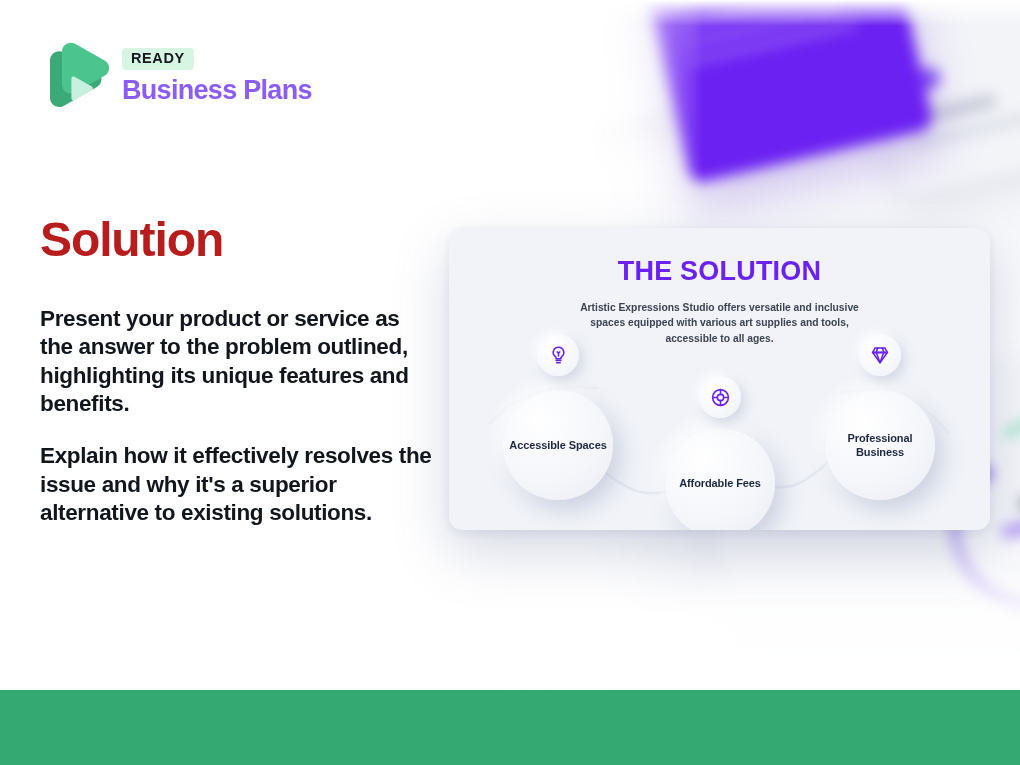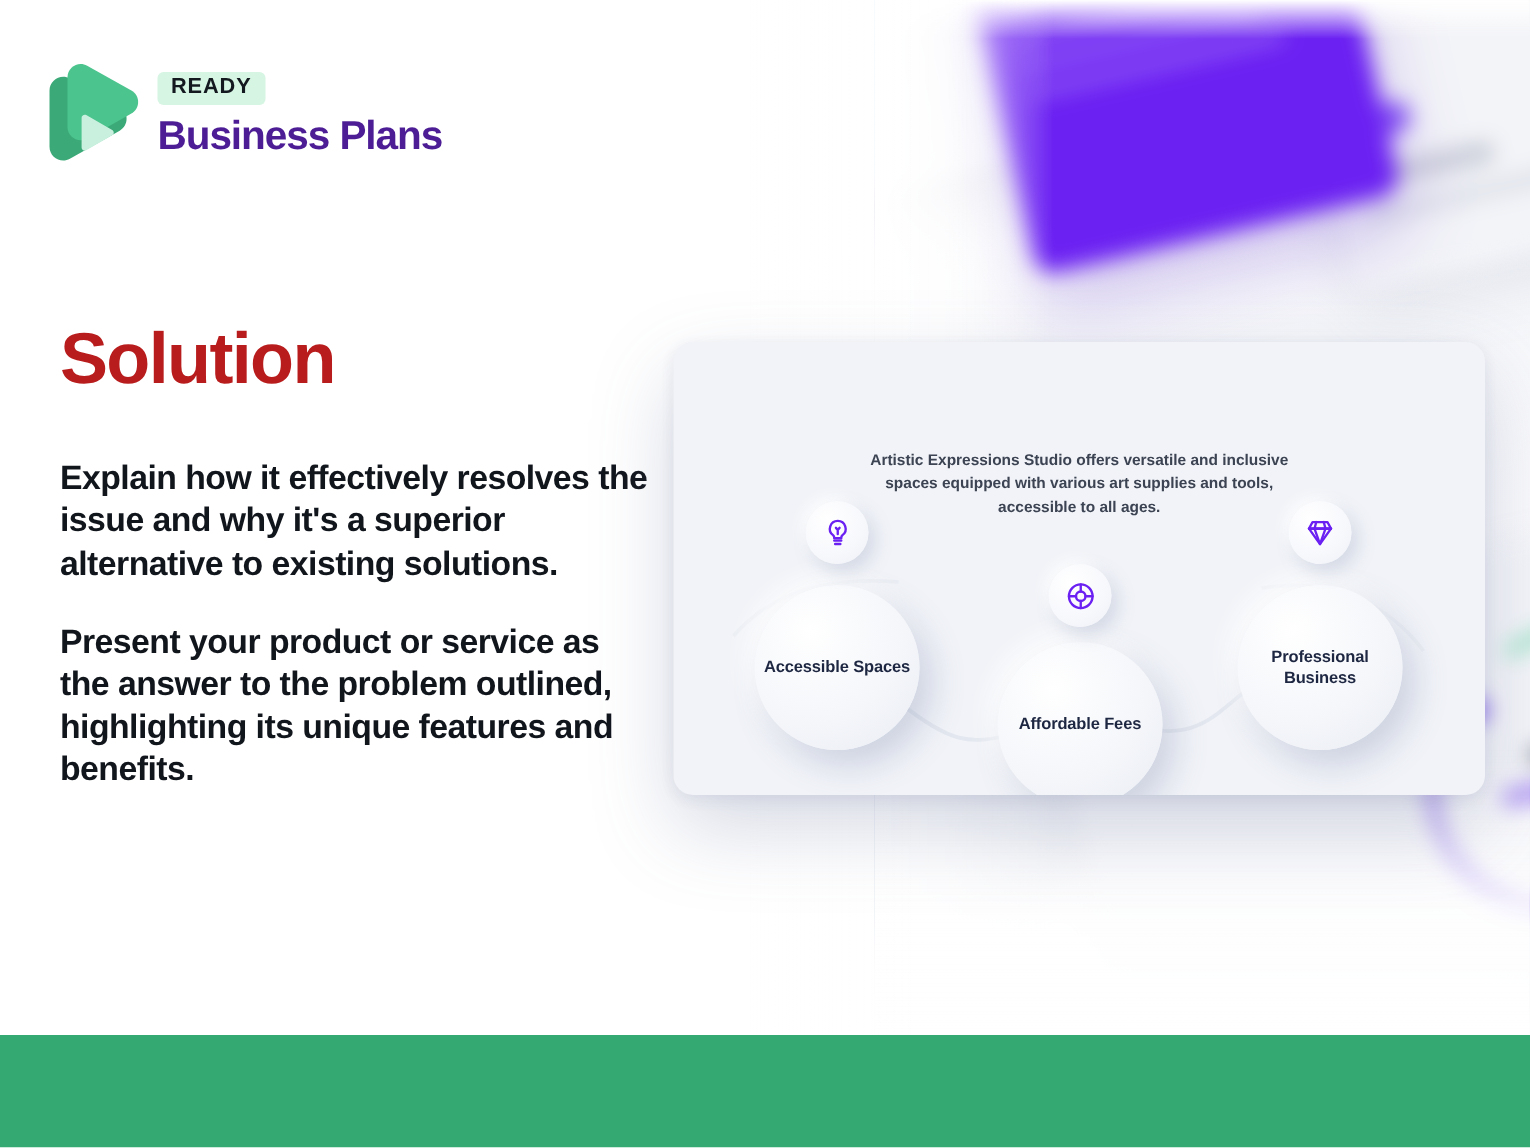--- a/index.html
+++ b/index.html
@@ -65,31 +65,31 @@
   .bg-fade-bottom{position:absolute;left:0;bottom:0;width:100%;height:190px;
       background:linear-gradient(0deg,#ffffff 0%,rgba(255,255,255,.82) 45%,rgba(255,255,255,0) 100%);}
   .bg-fade-top{position:absolute;left:0;top:0;width:100%;height:26px;
       background:linear-gradient(180deg,#ffffff 0%,rgba(255,255,255,0) 100%);}
 
   
   .gutter{position:absolute;left:408px;top:0;width:200px;height:690px;
       background:linear-gradient(90deg,#ffffff 0%,#ffffff 45%,rgba(255,255,255,.55) 75%,rgba(255,255,255,0) 100%);}
 
   
-  .logo-row{position:absolute;left:27px;top:40px;display:flex;align-items:center;gap:12px;}
+  .logo-row{position:absolute;left:44px;top:40px;display:flex;align-items:center;gap:12px;}
   .logo-mark{width:66px;height:72px;flex:none;position:relative;}
   .brand-block{display:flex;flex-direction:column;gap:2px;padding-top:2px;}
   .ready-badge{
     display:inline-block;align-self:flex-start;
     background:#d6f5e3;color:#14181f;
     font-size:14.5px;font-weight:700;letter-spacing:.6px;
     padding:3px 9px 4px 9px;border-radius:4px;line-height:1.05;
   }
   .brand-name{
-    font-size:27px;font-weight:800;color:#4c1d95;letter-spacing:-.7px;line-height:1.1;
+    font-size:27px;font-weight:800;color:#8b5cf6;letter-spacing:-.7px;line-height:1.1;
     margin-top:4px;
   }
 
   .headline{
     position:absolute;left:40px;top:215px;
     font-size:48px;font-weight:800;color:#b91c1c;letter-spacing:-1.1px;line-height:1.05;
   }
   .body-copy{position:absolute;left:40px;top:305px;width:392px;}
   .para{
     font-size:22.5px;font-weight:700;color:#11151c;line-height:1.26;letter-spacing:-.35px;
@@ -189,25 +189,26 @@
     </div>
     <div class="brand-block">
       <span class="ready-badge">READY</span>
       <span class="brand-name">Business Plans</span>
     </div>
   </div>
 
   <div class="headline">Solution</div>
 
   <div class="body-copy">
+    <p class="para">Present your product or service as the answer to the problem outlined, highlighting its unique features and benefits.</p>
     <p class="para">Explain how it effectively resolves the issue and why it's a superior alternative to existing solutions.</p>
-    <p class="para">Present your product or service as the answer to the problem outlined, highlighting its unique features and benefits.</p>
   </div>
 
   <div class="slide-card">
+    <div class="slide-title">THE SOLUTION</div>
     <div class="slide-desc">Artistic Expressions Studio offers versatile and inclusive spaces equipped with various art supplies and tools, accessible to all ages.</div>
 
     <svg class="connector" viewBox="0 0 541 302">
       <path d="M150 240 C186 268 196 268 226 262" fill="none" stroke="#e3e7ef" stroke-width="2.5"></path>
       <path d="M316 258 C348 264 360 250 382 232" fill="none" stroke="#e3e7ef" stroke-width="2.5"></path>
       <path d="M40 196 C64 168 100 156 150 160" fill="none" stroke="#eaedf3" stroke-width="2.5"></path>
       <path d="M392 164 C440 156 478 176 500 206" fill="none" stroke="#eaedf3" stroke-width="2.5"></path>
     </svg>
 
     <div class="bubbles">

